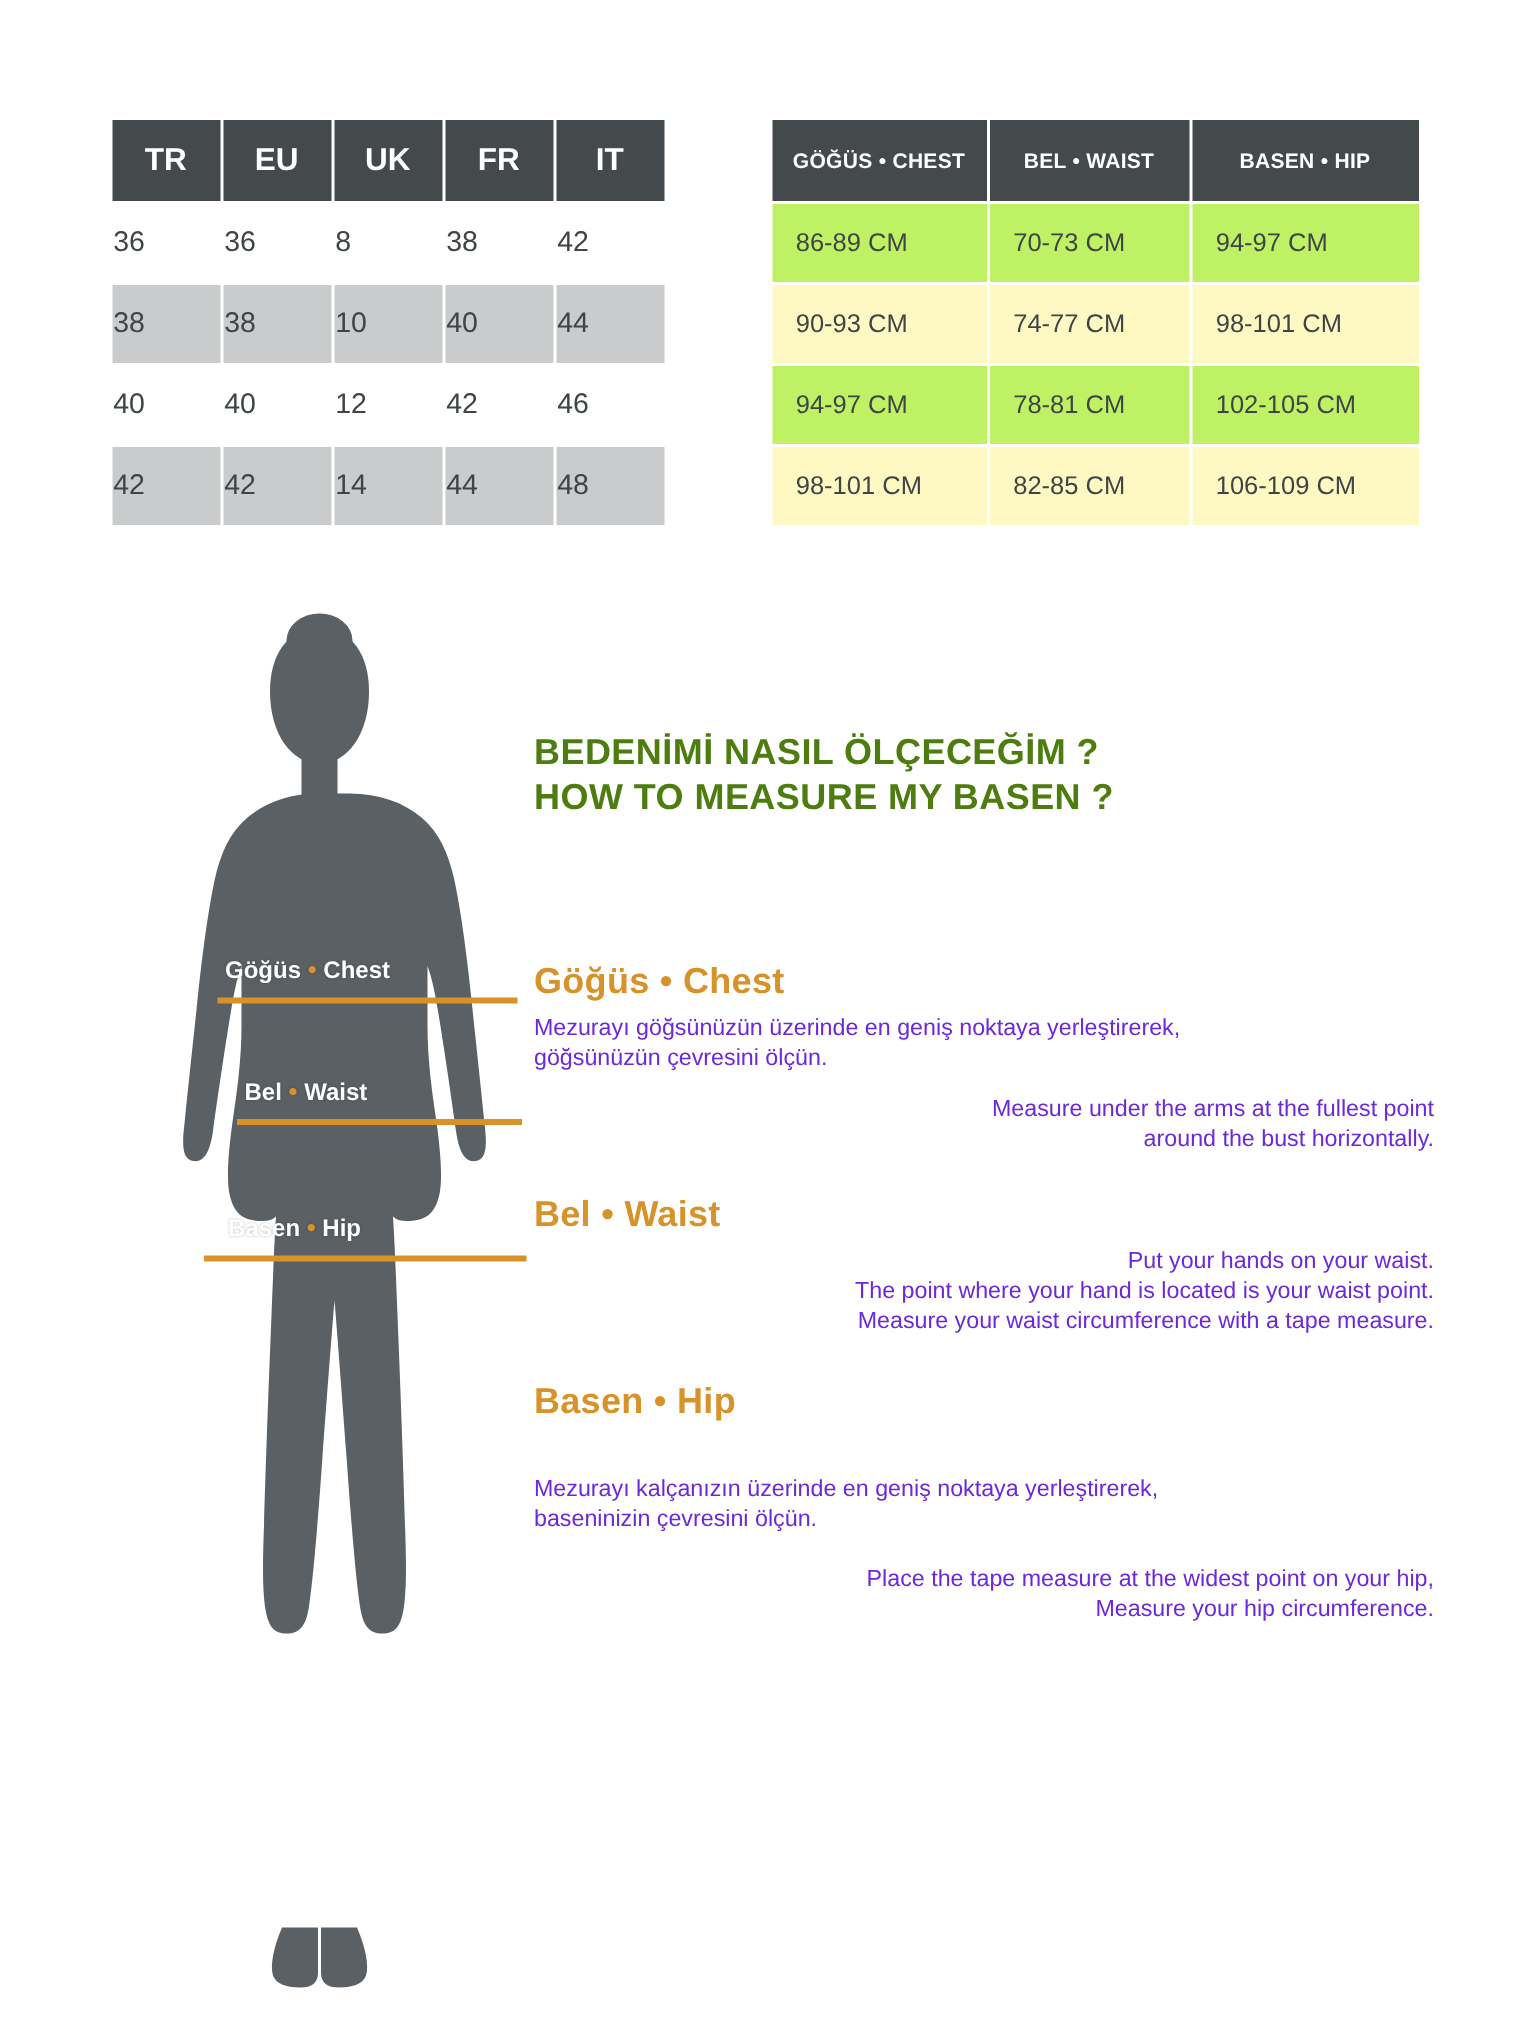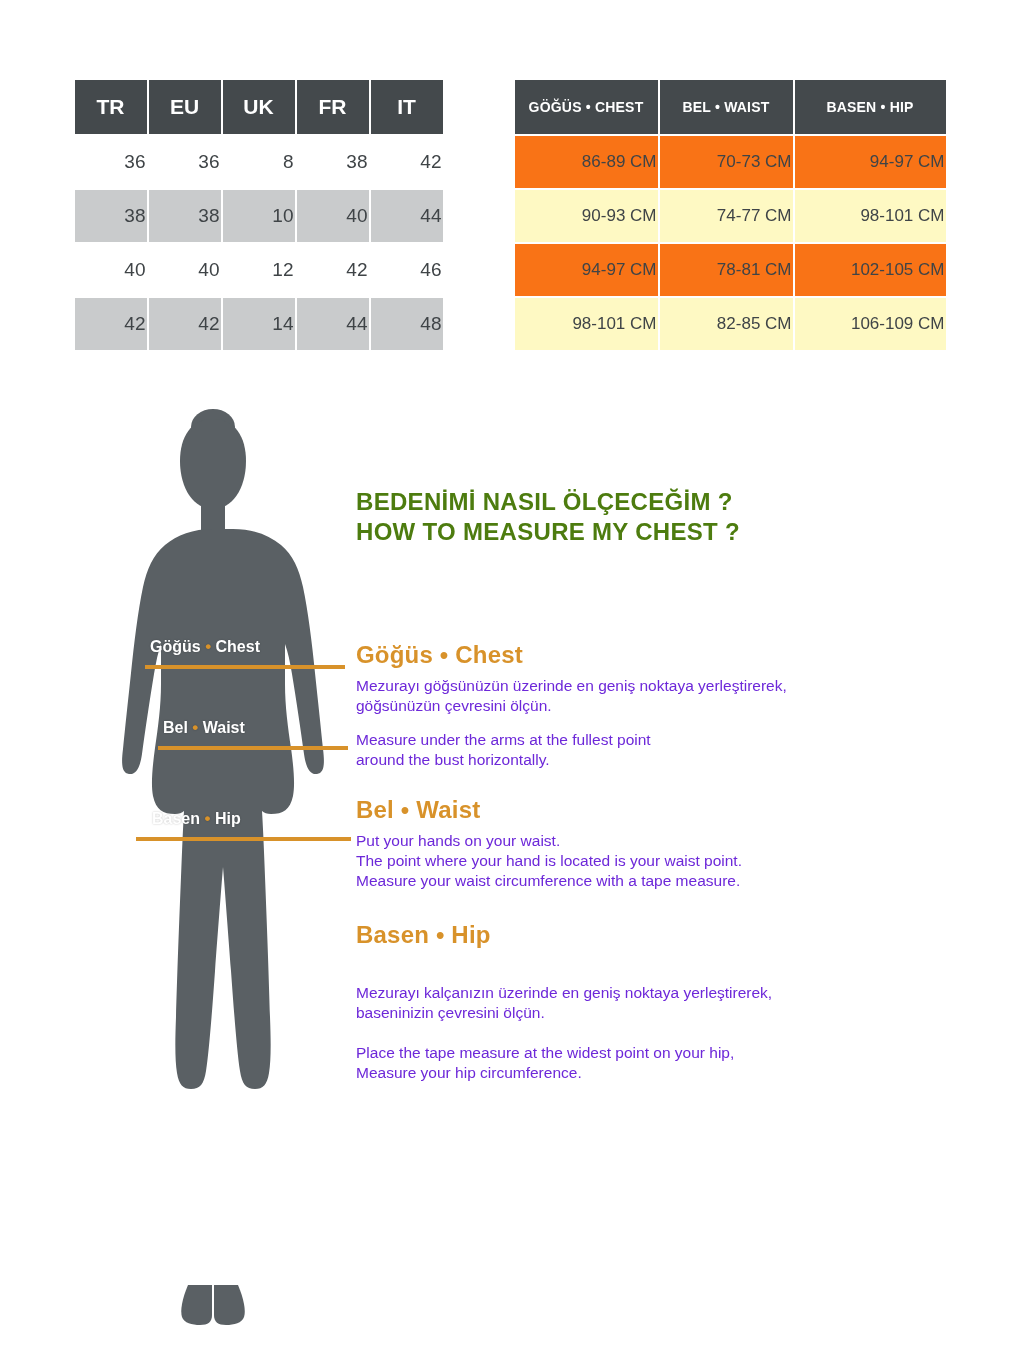--- a/index.html
+++ b/index.html
@@ -29,21 +29,21 @@
     border-spacing: 2px;
   }
   table.size-table th {
     background: #44494c;
     color: #ffffff;
     font-weight: bold;
     text-align: center;
     vertical-align: middle;
   }
   table.size-table td {
-    text-align: right;
+    text-align: left;
     vertical-align: middle;
     color: #3f4447;
   }
   
   .tbl-left th {
     width: 72px;
     height: 54px;
     font-size: 21px;
   }
   .tbl-left td {
@@ -60,21 +60,21 @@
     font-size: 14px;
     letter-spacing: .2px;
     padding: 0 10px;
   }
   .tbl-right th.c1 { width: 143px; }
   .tbl-right th.c2 { width: 133px; }
   .tbl-right th.c3 { width: 151px; }
   .tbl-right td {
     height: 52px;
     font-size: 17px;
-    background: #f97316;
+    background: #bef264;
     padding-left: 16px;
     text-align: left;
   }
   .tbl-right tr.alt td { background: #fef9c3; }
 
   
   .heading {
     position: absolute;
     left: 356px;
     top: 487px;
@@ -98,21 +98,21 @@
     font-weight: bold;
     margin: 0 0 7px 0;
     letter-spacing: .2px;
   }
   .sec-p {
     font-size: 15.5px;
     line-height: 20px;
     color: #6d28d9;
     margin: 0 0 14px 0;
   }
-  .sec-p:last-child { margin-bottom: 0; }
+  .sec-p:last-child { margin-bottom: 0; text-align: right; }
   .sec-block { margin-bottom: 26px; }
   .sec-block.gap2 { margin-bottom: 30px; }
 
   
   .figure-wrap {
     position: absolute;
     left: 88px;
     top: 405px;
     width: 250px;
     height: 925px;
@@ -220,21 +220,21 @@
         <td>82-85 CM</td>
         <td>106-109 CM</td>
       </tr>
     </tbody>
   </table>
 
 </div>
 
 <div class="heading">
   <div>BEDENİMİ NASIL ÖLÇECEĞİM ?</div>
-  <div>HOW TO MEASURE MY CHEST ?</div>
+  <div>HOW TO MEASURE MY BASEN ?</div>
 </div>
 
 <div class="sections">
 
   <div class="sec-block">
     <h2 class="sec-title">Göğüs • Chest</h2>
     <p class="sec-p" style="white-space: pre-line;">Mezurayı göğsünüzün üzerinde en geniş noktaya yerleştirerek,
 göğsünüzün çevresini ölçün.</p>
     <p class="sec-p" style="white-space: pre-line;">Measure under the arms at the fullest point
 around the bust horizontally.</p>

